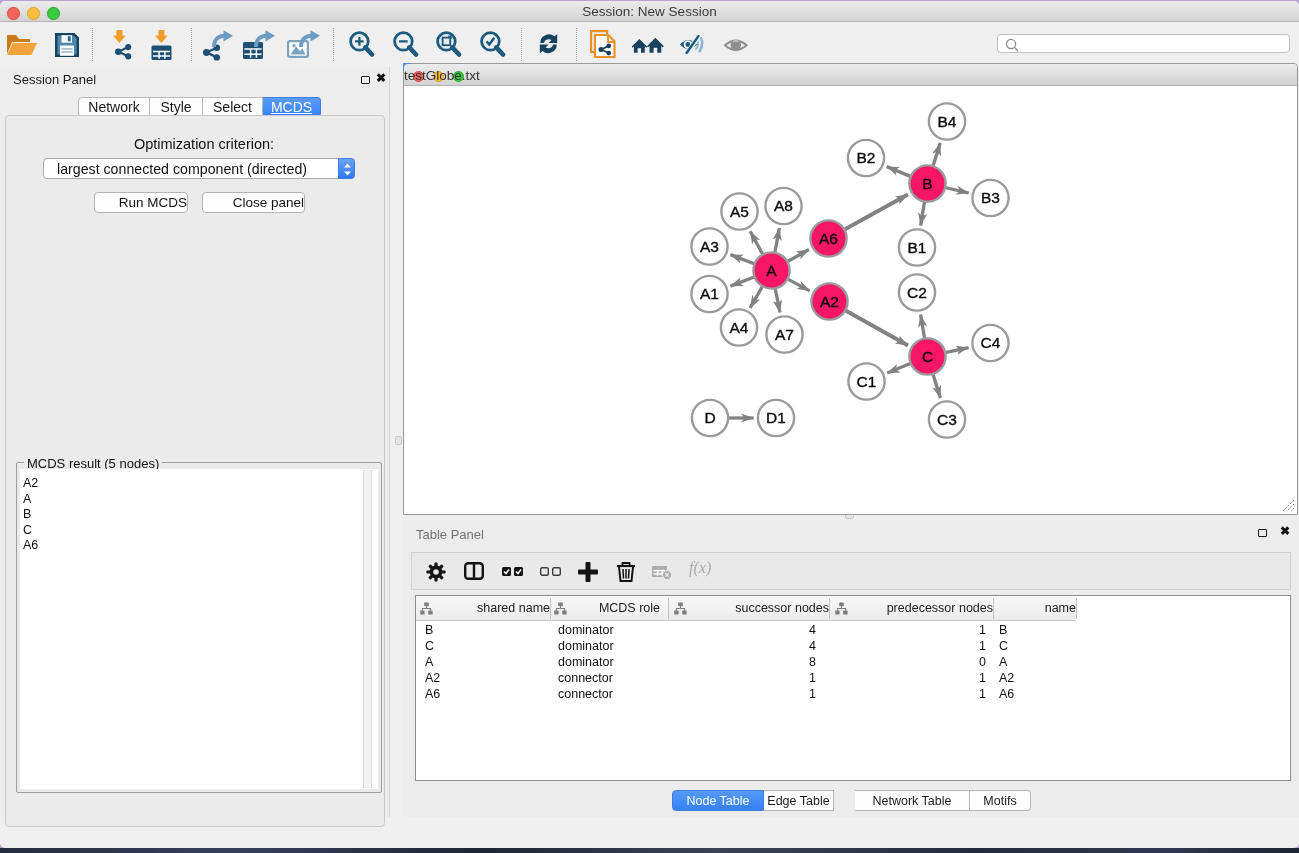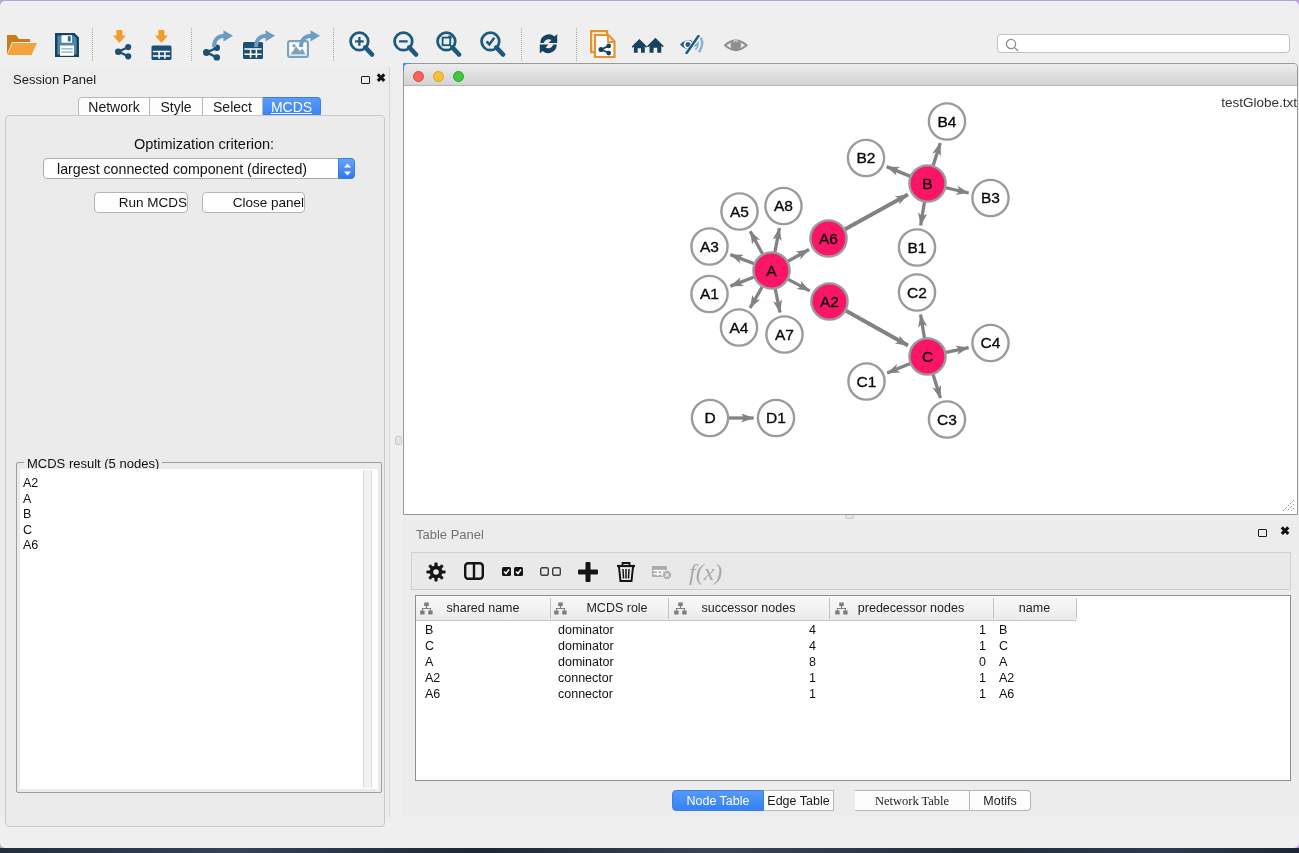--- a/index.html
+++ b/index.html
@@ -48,54 +48,60 @@
 #listarea { position:absolute; left:20px; top:468px; width:358px; height:320px; background:#fff; }
 #listarea .sb { position:absolute; right:6px; top:1px; width:9px; height:318px; background:#f2f2f2;
   border-left:1px solid #dcdcdc; border-right:1px solid #dcdcdc;}
 .li { position:absolute; left:3px; font-size:12.5px; color:#111; }
 
 #netwin { position:absolute; left:403px; top:62px; width:895px; height:452px; background:#fff;
   border:1px solid #989898; border-radius:4px 4px 0 0; }
 #nw-title { position:absolute; left:0; top:0; width:100%; height:22px;
   background:linear-gradient(180deg,#ececec 0%,#dedede 55%,#d2d2d2 100%);
   border-bottom:1px solid #b3b3b3; border-radius:4px 4px 0 0;}
-#nw-title .ttl { position:absolute; top:3.5px; width:100%; text-align:right; font-size:13.5px; color:#333;margin-top:27px; }
+#nw-title .ttl { position:absolute; top:3.5px; width:100%; text-align:left; font-size:13.5px; color:#333; }
 #nw-title .tl { top:6.5px; width:11px; height:11px; }
 #nw-title .t1 { left:9px;  background:#f6645c; border:0.5px solid #e0443e; }
 #nw-title .t2 { left:29px; background:#f9be3e; border:0.5px solid #dfa023; }
 #nw-title .t3 { left:49px; background:#3ec93f; border:0.5px solid #24a62b; }
 
 #tablepanel { position:absolute; left:403px; top:519px; width:896px; height:297px; background:#ececec; }
 #tp-title { position:absolute; left:13px; top:7px; font-size:13px; color:#737373; }
 #tp-toolbar { position:absolute; left:8px; top:32px; width:880px; height:38px; background:#e9e9e9;
   border:1px solid #d0d0d0; }
 #tp-table { position:absolute; left:12px; top:75px; width:876px; height:186px; background:#fff; border:1px solid #8e8e8e; }
 #tp-header { position:absolute; left:0; top:0; width:660px; height:25px;
   background:linear-gradient(180deg,#f8f8f8 0%,#ebebeb 100%); border-bottom:1px solid #c6c6c6; }
 .hsep { position:absolute; top:2px; height:21px; width:0; border-left:1px solid #c3c3c3; }
-.hlbl { position:absolute; top:5px; font-size:12.5px; color:#222; text-align:center; }
+.hlbl { position:absolute; top:5px; font-size:12.5px; color:#222; text-align:right; }
 .cell { position:absolute; font-size:12.5px; color:#111; }
 .btab { position:absolute; top:270px; height:21px; background:#fdfdfd; border:1px solid #b5b5b5;
   font-size:12.5px; color:#1a1a1a; text-align:center; line-height:20px; }
 .btab.sel { background:linear-gradient(180deg,#559af8 0%,#3481f7 100%); color:#fff; border-color:#3d7ddd; }
 
 #statusbar { position:absolute; left:0; top:816px; width:1299px; height:31px; background:#efefef;
   border-top:1px solid #c3c3c3; }
 #listbtn { position:absolute; left:9px; top:7px; width:28px; height:21px; background:#fcfcfc;
   border:1px solid #b9b9b9; border-radius:2px; }
 #membtn { position:absolute; left:1214px; top:6px; width:75px; height:23px; background:#fbfbfb;
   border:1px solid #ababab; }
 #membtn .dot { position:absolute; left:7px; top:5.5px; width:12px; height:12px; border-radius:50%; background:#1b9c33; }
 #membtn .lbl { position:absolute; left:26px; top:4px; font-size:11.5px; color:#111; }
 </style>
 </head>
 <body>
 <div id="wallpaper"></div>
 <div id="wall-bottom"></div>
 <div id="app">
+  <div id="titlebar">
+    <div class="tl t1"></div>
+      <div class="tl t2"></div>
+      <div class="tl t3"></div>
+    <div class="ttl">Session: New Session</div>
+  </div>
   <div id="toolbar">
     <div class="tsep" style="left:91.5px"></div>
       <div class="tsep" style="left:190.5px"></div>
       <div class="tsep" style="left:333px"></div>
       <div class="tsep" style="left:521px"></div>
       <div class="tsep" style="left:576px"></div>
 <svg class="ticon" style="left:6px;top:11px" width="31" height="21" viewBox="0 0 31 21">
         <path d="M1 1 L10 1 L13 5 L24 5 L24 8 L6 8 L1 20 Z" fill="#c97c17"></path>
         <path d="M6.5 9 L31 9 L25.5 21 L1.2 21 Z" fill="#f3a33b"></path>
       </svg>
@@ -438,21 +444,21 @@
               <line x1="5.7" y1="4.4" x2="5.7" y2="9.8"></line>
               <line x1="10.1" y1="4.4" x2="10.1" y2="9.8"></line>
             </g>
           </g>
           <circle cx="15" cy="11" r="4.5" fill="#ababab" stroke="#e9e9e9" stroke-width="1"></circle>
           <g stroke="#e9e9e9" stroke-width="1.3">
             <line x1="13.3" y1="9.3" x2="16.7" y2="12.7"></line>
             <line x1="16.7" y1="9.3" x2="13.3" y2="12.7"></line>
           </g>
         </svg>
-        <div style="position:absolute;left:277px;top:6px;font-family:'Liberation Serif',serif;font-style:italic;font-size:24px;color:#a9a9a9;">f(x)</div>
+        <div style="position:absolute;left:277px;top:6px;font-family:'Liberation Serif',serif;font-style:italic;font-size:16px;color:#a9a9a9;">f(x)</div>
     </div>
     <div id="tp-table">
       <div id="tp-header">
         <div class="hsep" style="left:134px"></div>
         <div class="hsep" style="left:252px"></div>
         <div class="hsep" style="left:413px"></div>
         <div class="hsep" style="left:577px"></div>
         <div class="hsep" style="left:660px"></div>
         <svg style="position:absolute;left:4px;top:6px" width="13" height="13" viewBox="0 0 13 13">
             <g fill="#7d7d7d">
@@ -488,21 +494,21 @@
             <g fill="#7d7d7d">
               <rect x="4.2" y="0.5" width="4.6" height="3.6"></rect>
               <rect x="0.2" y="8.5" width="4.4" height="4"></rect>
               <rect x="8.2" y="8.5" width="4.4" height="4"></rect>
             </g>
             <g stroke="#7d7d7d" stroke-width="1.1" fill="none">
               <path d="M6.5 4 L6.5 6.5 M2.5 8.5 L2.5 6.5 L10.5 6.5 L10.5 8.5"></path>
             </g>
           </svg>
         <div class="hlbl" style="left:0;   width:134px;">shared name</div>
-        <div class="hlbl" style="left:134px; width:118px;padding-left:16px;">MCDS role</div>
+        <div class="hlbl" style="left:126px; width:118px;padding-left:16px;">MCDS role</div>
         <div class="hlbl" style="left:252px; width:161px;">successor nodes</div>
         <div class="hlbl" style="left:413px; width:164px;">predecessor nodes</div>
         <div class="hlbl" style="left:577px; width:83px;">name</div>
       </div>
       <div class="cell" style="left:9px;top:27px">B</div>
 <div class="cell" style="left:142px;top:27px">dominator</div>
 <div class="cell" style="left:252px;top:27px;width:148px;text-align:right">4</div>
 <div class="cell" style="left:413px;top:27px;width:157px;text-align:right">1</div>
 <div class="cell" style="left:583px;top:27px">B</div>
 <div class="cell" style="left:9px;top:43px">C</div>
@@ -521,17 +527,17 @@
 <div class="cell" style="left:413px;top:75px;width:157px;text-align:right">1</div>
 <div class="cell" style="left:583px;top:75px">A2</div>
 <div class="cell" style="left:9px;top:91px">A6</div>
 <div class="cell" style="left:142px;top:91px">connector</div>
 <div class="cell" style="left:252px;top:91px;width:148px;text-align:right">1</div>
 <div class="cell" style="left:413px;top:91px;width:157px;text-align:right">1</div>
 <div class="cell" style="left:583px;top:91px">A6</div>
     </div>
     <div class="btab sel" style="left:269px; width:92px; border-radius:4px 0 0 4px;">Node Table</div>
     <div class="btab" style="left:361px; width:70px; border-left:none;">Edge Table</div>
-    <div class="btab" style="left:452px; width:115px; border-left:none;font-family:Liberation Serif, serif;">Network Table</div>
+    <div class="btab" style="left:452px; width:115px; border-left:none;">Network Table</div>
     <div class="btab" style="left:567px; width:61px; border-left:none; border-radius:0 4px 4px 0;">Motifs</div>
   </div>
 
 </div>
 
 </body></html>

